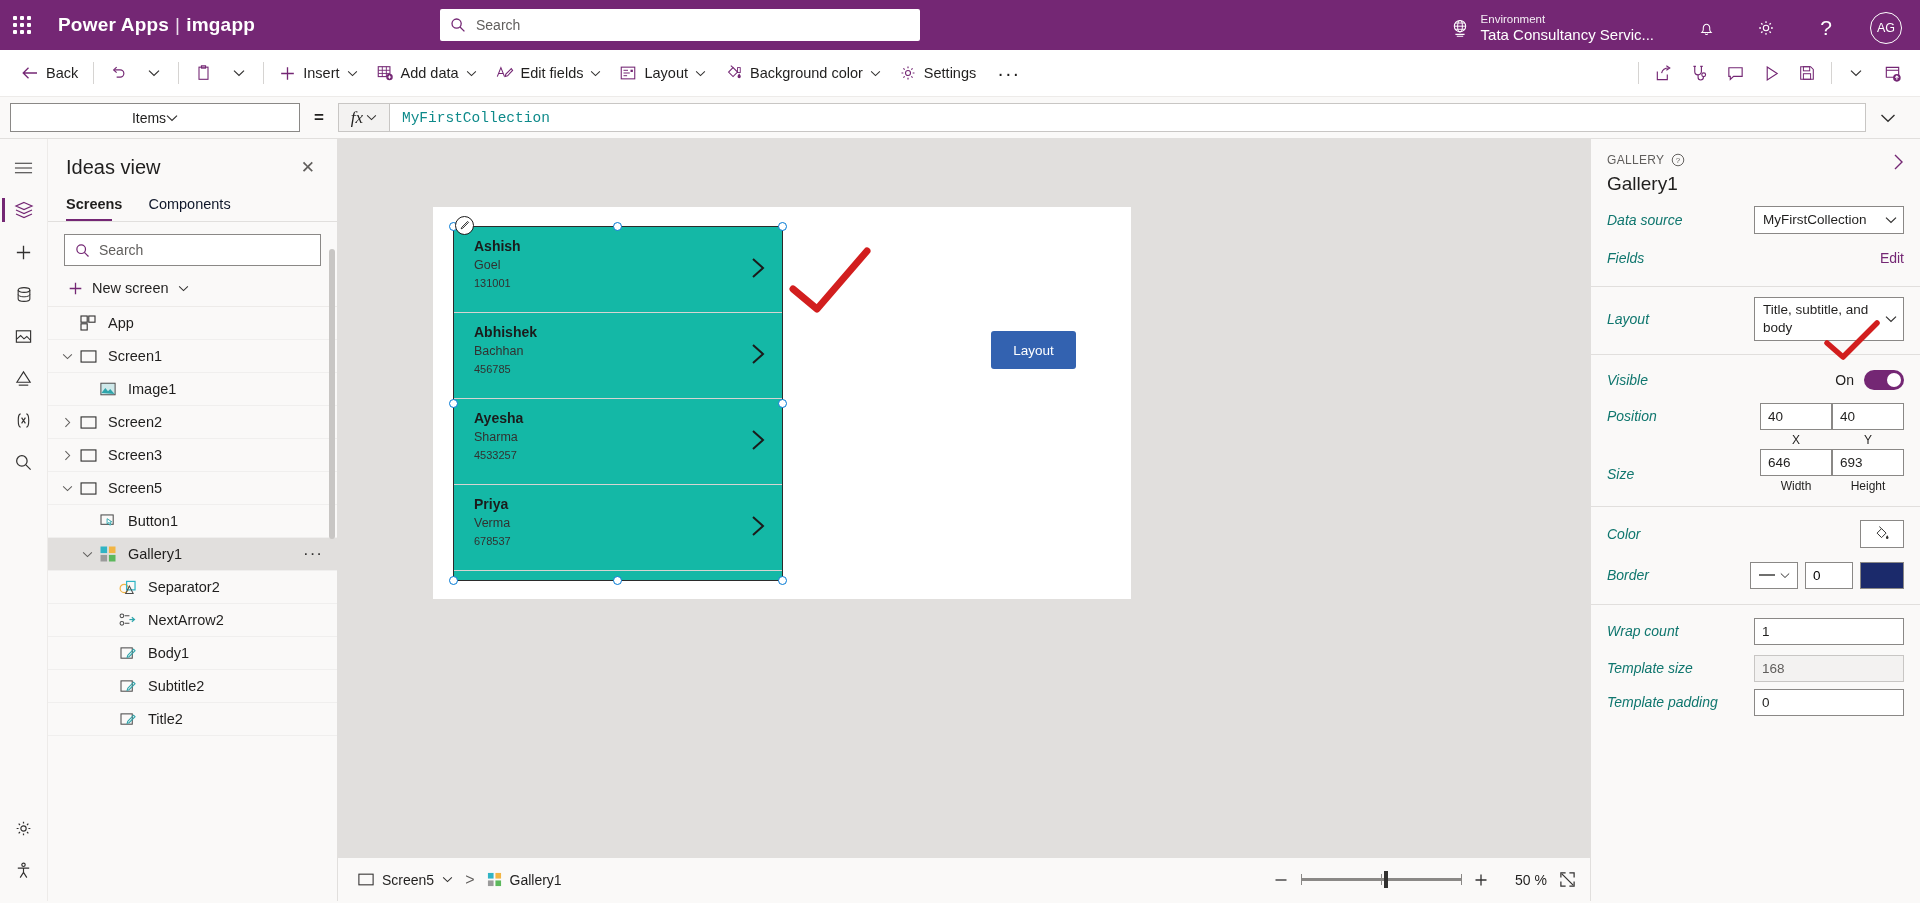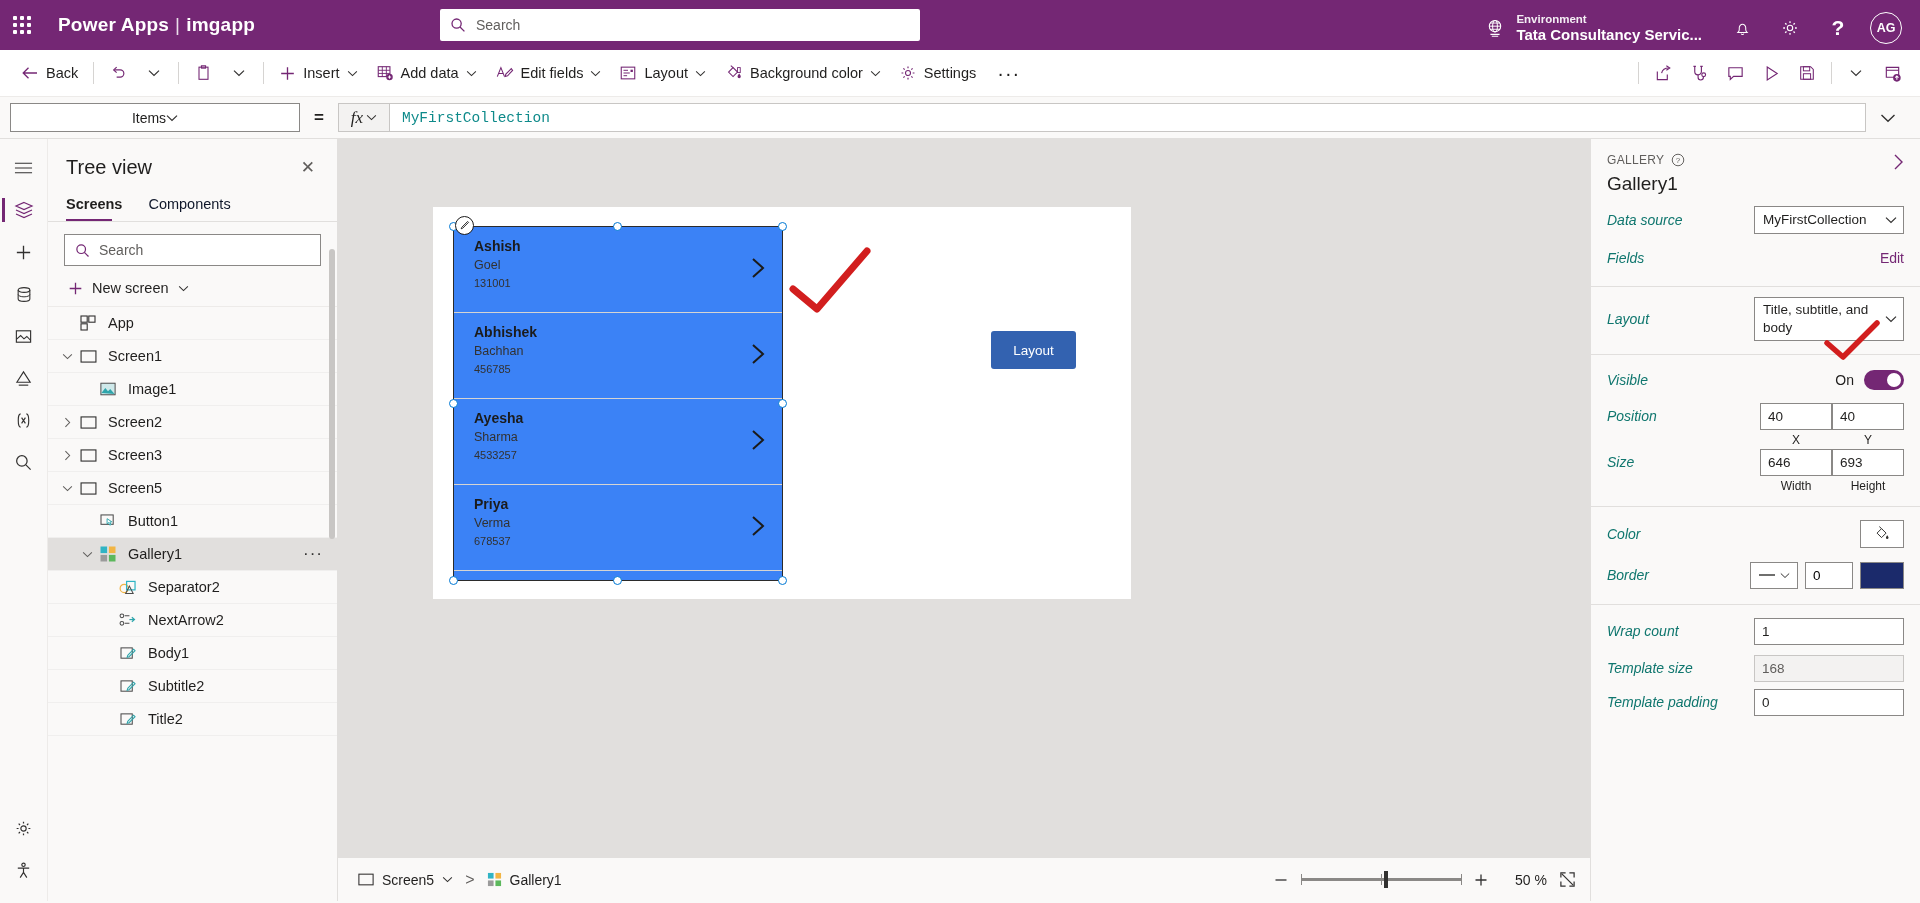--- a/index.html
+++ b/index.html
@@ -25,21 +25,21 @@
   .brand .app { font-weight: bold; }
 
   .searchbox {
     position:absolute; left: 440px; width: 480px; height: 32px;
     background:#fff; border-radius:2px; display:flex; align-items:center;
     padding: 0 10px; gap:10px;
   }
   .searchbox .ph { color:#605e5c; font-size:14px; }
   .searchbox svg { flex:0 0 auto; }
 
-  .topright { position:absolute; right:0; top:0; height:56px; display:flex; align-items:center; gap:0;font-weight:bold; }
+  .topright { position:absolute; right:0; top:0; height:56px; display:flex; align-items:center; gap:12px; }
   .env { display:flex; align-items:center; gap:10px; padding-right:16px; }
   .env .txt { line-height:1.15; }
   .env .lbl { font-size:11.5px; opacity:.92; }
   .env .val { font-size:15px; }
   .ticon { width:48px; height:50px; display:flex; align-items:center; justify-content:center; cursor:pointer;}
   .avatar {
     width:32px;height:32px;border-radius:50%;border:1.5px solid #fff;
     display:flex;align-items:center;justify-content:center;font-size:12.5px;
     margin-right:18px; margin-left:8px; cursor:pointer;
   }
@@ -115,21 +115,21 @@
   
   .canvasarea { flex:1; background:#e1dfdd; position:relative; display:flex; flex-direction:column;}
   .canvasinner { flex:1; position:relative; }
   .phone {
     position:absolute; left:95px; top:68px; width:698px; height:392px;
     background:#fff;
   }
   
   .gallery {
     position:absolute; left:20px; top:19px; width:330px; height:355px;
-    border:1px solid #2b2b2b; background:#3b82f6;
+    border:1px solid #2b2b2b; background:#14b8a6;
   }
   .gitem { height:86px; border-bottom:1px solid #d6d4d2; position:relative; padding:10px 0 0 20px; }
   .gitem:last-child{border-bottom:none;}
   .gtitle { font-size:14px; font-weight:bold; color:#1b1b1b; line-height:1.35;}
   .gsub { font-size:12.5px; color:#323130; line-height:1.45;}
   .gbody { font-size:11px; color:#323130; line-height:1.7;}
   .garrow { position:absolute; right:16px; top:50%; transform:translateY(-50%); color:#1b1b1b; }
   .handle { position:absolute; width:9px; height:9px; border-radius:50%; background:#fff; border:1.5px solid #0078d4; }
   .hdl-tl{left:-5px;top:-5px;} .hdl-tm{left:50%;margin-left:-5px;top:-5px;}
   .hdl-tr{right:-5px;top:-5px;} .hdl-ml{left:-5px;top:50%;margin-top:-5px;}
@@ -492,21 +492,21 @@
         <svg width="19" height="19" viewBox="0 0 20 20">
           <circle cx="10" cy="4" r="1.8" fill="none" stroke="#323130" stroke-width="1.2"></circle>
           <path d="M4 7.5 H16 M10 7.5 V12 M10 12 L6.5 17.5 M10 12 L13.5 17.5" fill="none" stroke="#323130" stroke-width="1.2"></path>
         </svg>
       </div>
     </div>
   </div>
 
   <div class="treepanel">
     <div class="tree-head">
-      <div class="tree-title">Tree view</div>
+      <div class="tree-title">Ideas view</div>
       <div class="closex">✕</div>
     </div>
     <div class="tabs">
       <div class="tab active">Screens</div>
       <div class="tab">Components</div>
     </div>
     <div class="searchwrap">
       <div class="treesearch">
         <svg width="15" height="15" viewBox="0 0 16 16">
           <circle cx="6.6" cy="6.6" r="4.6" fill="none" stroke="#742774" stroke-width="1.3"></circle>
@@ -855,21 +855,21 @@
               <div class="numin">40</div>
               <div class="numcap">X</div>
             </div>
             <div class="numfield">
               <div class="numin">40</div>
               <div class="numcap">Y</div>
             </div>
           </div>
         </div>
         <div class="prow" style="align-items:flex-start;padding-top:2px;padding-bottom:4px;">
-          <span class="plabel" style="padding-top:5px;">Size</span>
+          <span class="plabel" style="padding-top:5px;margin-top:12px;">Size</span>
           <div class="numgrid">
             <div class="numfield">
               <div class="numin">646</div>
               <div class="numcap">Width</div>
             </div>
             <div class="numfield">
               <div class="numin">693</div>
               <div class="numcap">Height</div>
             </div>
           </div>

